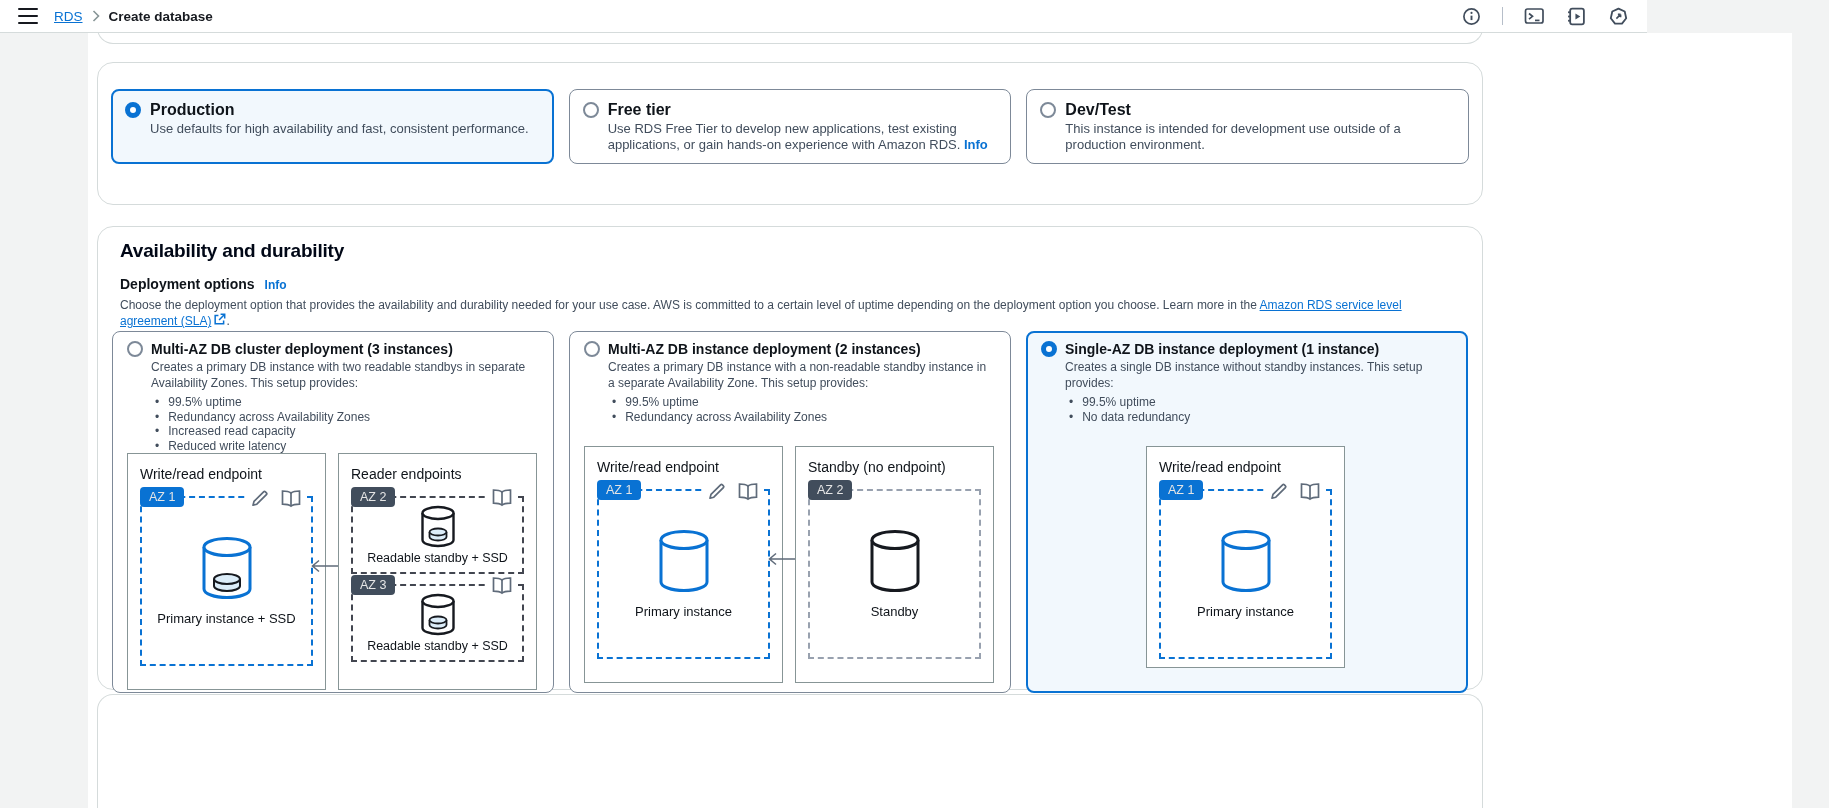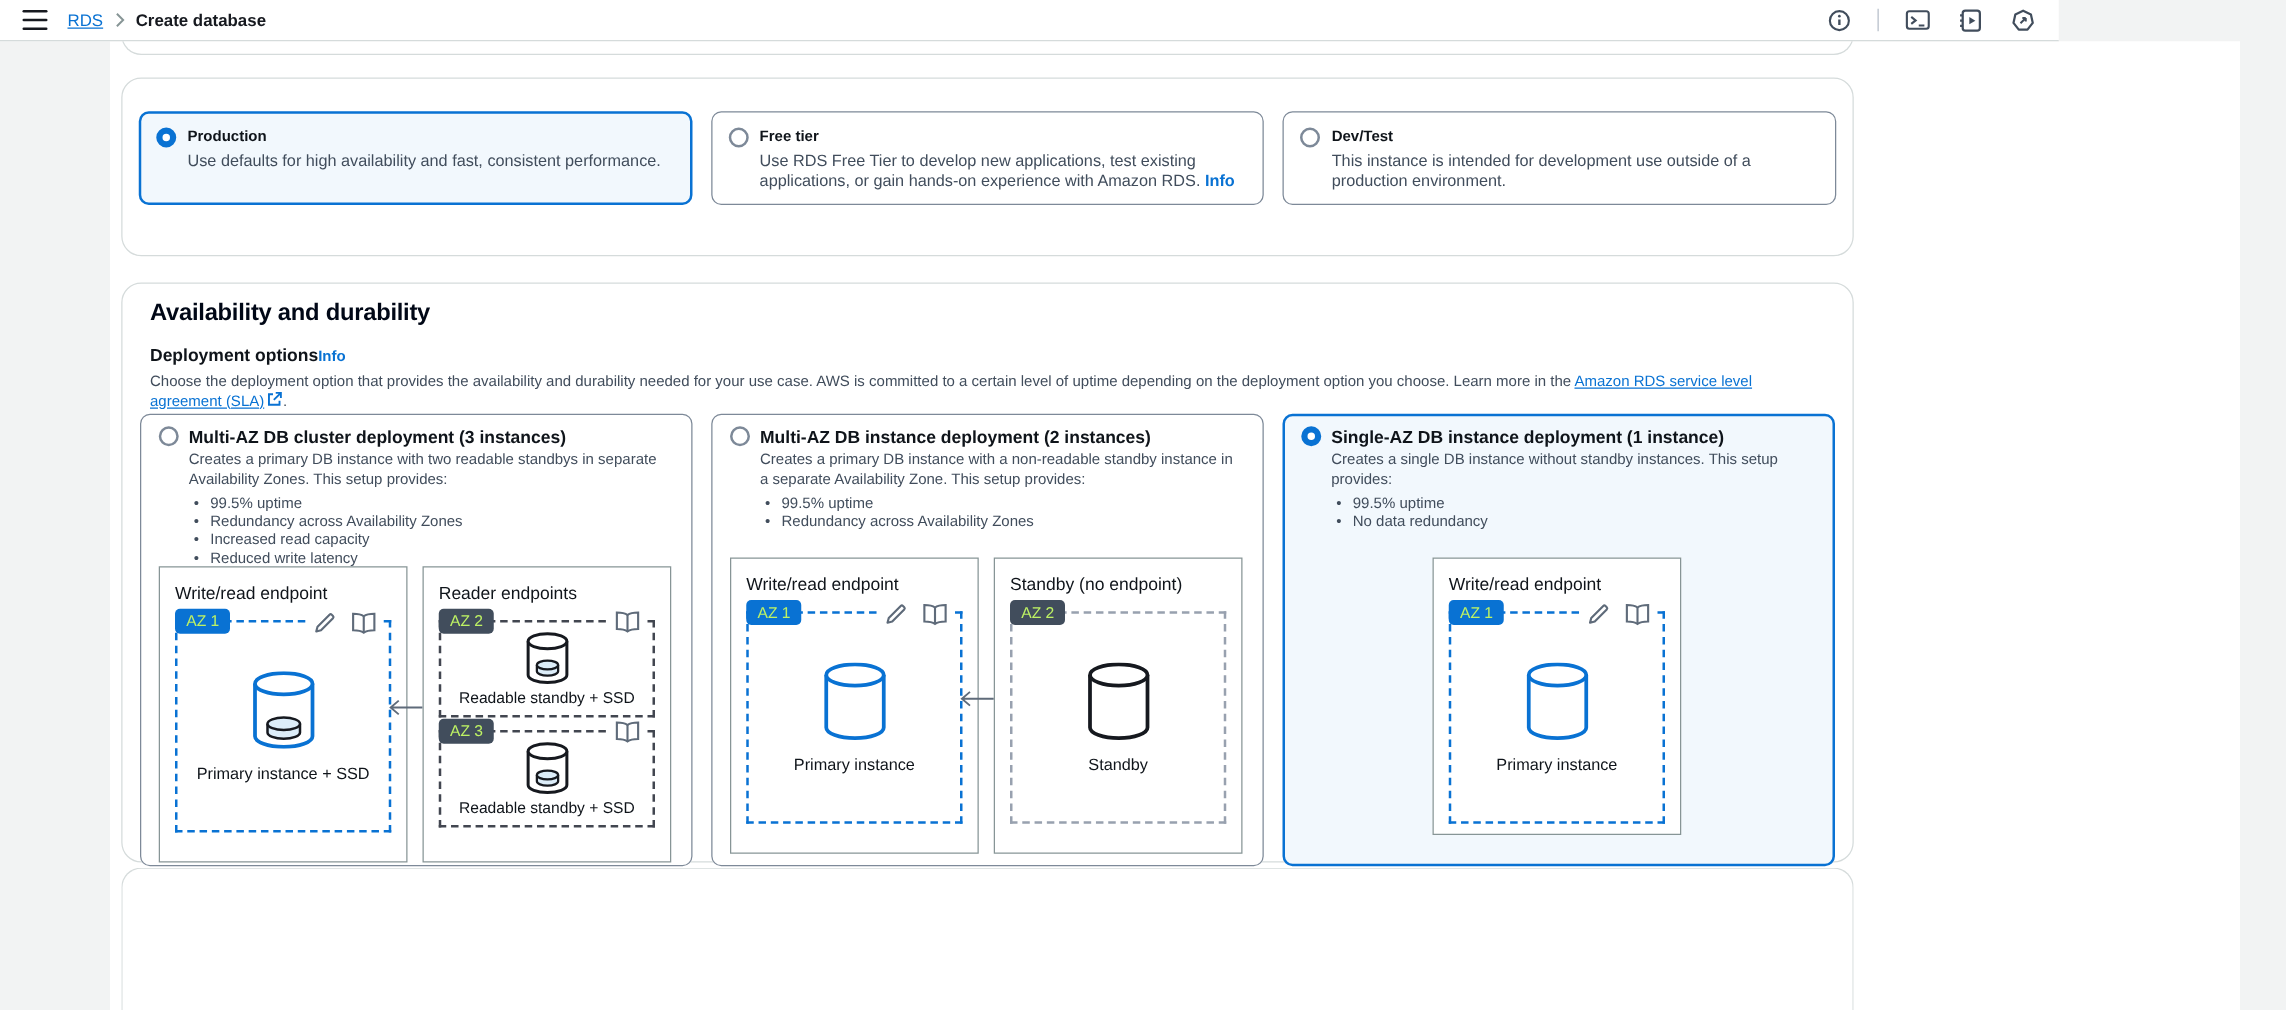--- a/index.html
+++ b/index.html
@@ -32,26 +32,26 @@
 
   
   #templates-card { left:97px; top:62px; width:1386px; height:143px; padding:13px 13px 13px 13px; }
   .tpl-row { display:flex; gap:15px; margin-top:13px; }
   .opt { flex:1; border-radius:8px; display:flex; gap:9px; padding:11px 13px; background:#fff; cursor:pointer; min-height:65px; }
   .opt { border:1px solid #7d8998; }
   .opt.sel { border:2px solid #0972d3; background:#f2f8fd; padding:10px 12px; }
   .radio { width:16px; height:16px; border-radius:50%; background:#fff; flex:none; margin-top:1px; }
   .radio.off { border:2px solid #7d8998; }
   .radio.on { border:5px solid #0972d3; }
-  .opt-label { font-size:12px; font-weight:700; color:#0f141a; line-height:17px; }
+  .opt-label { font-size:16px; font-weight:700; color:#0f141a; line-height:17px; }
   .opt-desc { font-size:13px; color:#414d5c; line-height:15.5px; margin-top:3px; }
 
   
   #avail-card { left:97px; top:226px; width:1386px; height:464px; padding:13px 14px; }
-  .field-row { display:flex; align-items:baseline; margin-top:14px; }
+  .field-row { display:flex; align-items:baseline; gap:10px; margin-top:14px; }
   .field-label { font-size:14px; font-weight:700; color:#0f141a; }
   .field-row .info-link { font-size:12px; }
   .dep-desc { font-size:12px; color:#414d5c; margin-top:6px; line-height:15px; }
   .dep-desc a { color:#0972d3; text-decoration:underline; cursor:pointer; }
   .dep-desc svg { vertical-align:-1px; margin-left:2px; }
 
   .dep-row { display:flex; gap:15px; margin-top:2px; }
   .dep { flex:1; border-radius:8px; padding:8px 14px 9px; background:#fff; display:flex; flex-direction:column; height:362px; border:1px solid #7d8998; cursor:pointer; }
   .dep.sel { border:2px solid #0972d3; background:#f2f8fd; padding:7px 13px 8px; }
   .dep-head { display:flex; gap:8px; }
@@ -66,21 +66,21 @@
   .dbox { position:absolute; top:0; height:237px; width:199px; background:#fff; border:1px solid #879596; }
   .dbox.left { left:0; } .dbox.right { left:211px; }
   .dbox.center { left:105px; height:222px; }
   .dbox-title { font-size:14px; color:#0f141a; padding:11px 12px 0; line-height:18px; }
   .zone { position:relative; border:2px dashed #0972d3; display:flex; flex-direction:column; align-items:center; }
   .zone.graydash { border-color:#424650; }
   .zone.lightdash { border-color:#98a1af; }
   .writer-zone { margin:13px 12px 0; height:170px; justify-content:center; gap:12px; }
   .small-zone { margin:13px 12px 0; height:78px; justify-content:center; gap:3px; }
   .small-zone + .small-zone { margin-top:10px; }
-  .az { position:absolute; top:-11px; left:-2px; color:#bef264; font-size:12.5px; line-height:16px; padding:2px 9px; border-radius:4px; white-space:nowrap; }
+  .az { position:absolute; top:-11px; left:-2px; color:#e5e5e5; font-size:12.5px; line-height:16px; padding:2px 9px; border-radius:4px; white-space:nowrap; }
   .az.blue { background:#0972d3; }
   .az.dark { background:#414d5c; }
   .zone-icons { position:absolute; top:-10px; right:6px; display:flex; align-items:center; gap:10px; background:#fff; padding:0 3px; }
   .zone-label { font-size:13px; color:#0f141a; }
   .small-zone .zone-label { font-size:12.5px; }
   .harrow { position:absolute; top:104px; left:181px; }
 
   .dep .diagram { z-index:1; }
 </style>
 </head>

